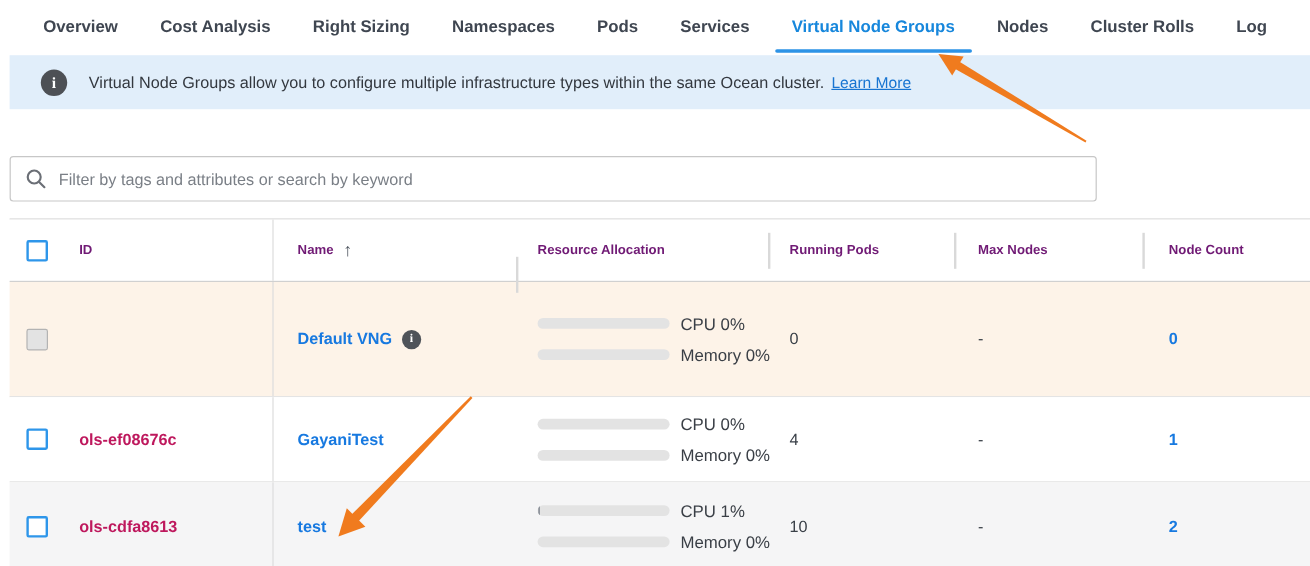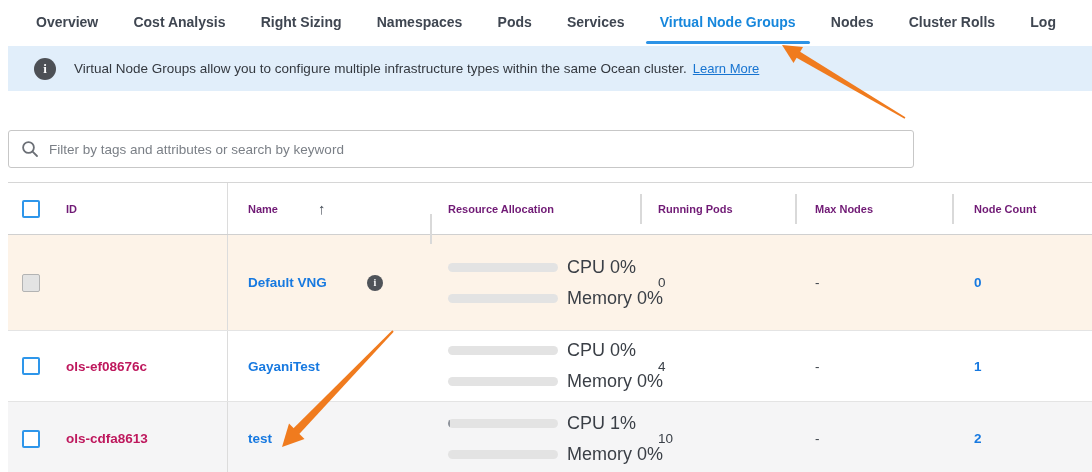--- a/index.html
+++ b/index.html
@@ -36,21 +36,21 @@
   .table { margin: 14px 0 0 8px; width: 1084px; border-top: 1px solid #d6d6d6; }
   .tr { display: flex; align-items: center; border-bottom: 1px solid #e4e4e4; background: #fff; }
   .tr.header { height: 52px; border-bottom: 1px solid #d0d0d0; }
   .tr.row-0 { height: 96px; background: #fdf3e8; }
   .tr.row-1 { height: 71px; }
   .tr.row-2 { height: 73px; background: #f5f5f6; border-bottom: none; }
 
   .col-check { width: 44px; flex: none; padding-left: 14px; align-self: stretch; display: flex; align-items: center; }
   .col-id    { width: 176px; flex: none; padding-left: 14px; align-self: stretch; display: flex; align-items: center;
                border-right: 1px solid #dcdcdc; font-size: 13.5px; font-weight: 600; color: #be185d; }
-  .col-name  { width: 202px; flex: none; padding-left: 20px; display: flex; align-items: center; gap: 32px; }
+  .col-name  { width: 202px; flex: none; padding-left: 20px; display: flex; align-items: center; }
   .col-res   { width: 210px; flex: none; padding-left: 18px; position: relative; }
   .col-pods  { width: 155px; flex: none; padding-left: 18px; position: relative; font-size: 13.5px; }
   .col-max   { width: 157px; flex: none; padding-left: 20px; position: relative; font-size: 13.5px; }
   .col-count { width: 140px; flex: none; padding-left: 22px; position: relative; font-size: 13.5px; }
 
   .tr.header .hdr { font-size: 11px; font-weight: 700; color: #701a75; }
   .tr.header .col-res::before, .tr.header .col-pods::before,
   .tr.header .col-max::before, .tr.header .col-count::before {
       content: ""; position: absolute; left: 0; top: 11px; height: 30px; width: 2px; background: #d9d9d9; }
   .sort-arrow { font-size: 15px; color: #4a515b; margin-left: 8px; font-weight: 400; }
@@ -61,21 +61,21 @@
   .link { color: #1779e0; font-weight: 600; font-size: 13.5px; text-decoration: none; cursor: pointer; }
 
   .mini-info { width: 16px; height: 16px; border-radius: 50%; background: #4f5359; color: #fff;
                display: inline-flex; align-items: center; justify-content: center; font-size: 10px;
                font-weight: 700; margin-left: 8px; font-family: "Liberation Serif", serif; }
 
   .res-line { display: flex; align-items: center; }
   .res-line + .res-line { margin-top: 10px; }
   .bar { width: 110px; height: 9px; border-radius: 5px; background: #e3e3e3; overflow: hidden; flex: none; }
   .bar .fill { height: 100%; background: #fbfbfb; border: 1px solid #8f949c; border-radius: 5px 0 0 5px; }
-  .res-label { margin-left: 9px; font-size: 18px; color: #3a3f46; white-space: nowrap; }
+  .res-label { margin-left: 9px; font-size: 14px; color: #3a3f46; white-space: nowrap; }
 
   
   .arrows { position: absolute; left: 0; top: 0; width: 1092px; height: 472px; pointer-events: none; z-index: 10; }
 </style>
 </head>
 <body>
 
 <nav class="tabbar">
   <div class="tab">Overview</div>
   <div class="tab">Cost Analysis</div>

